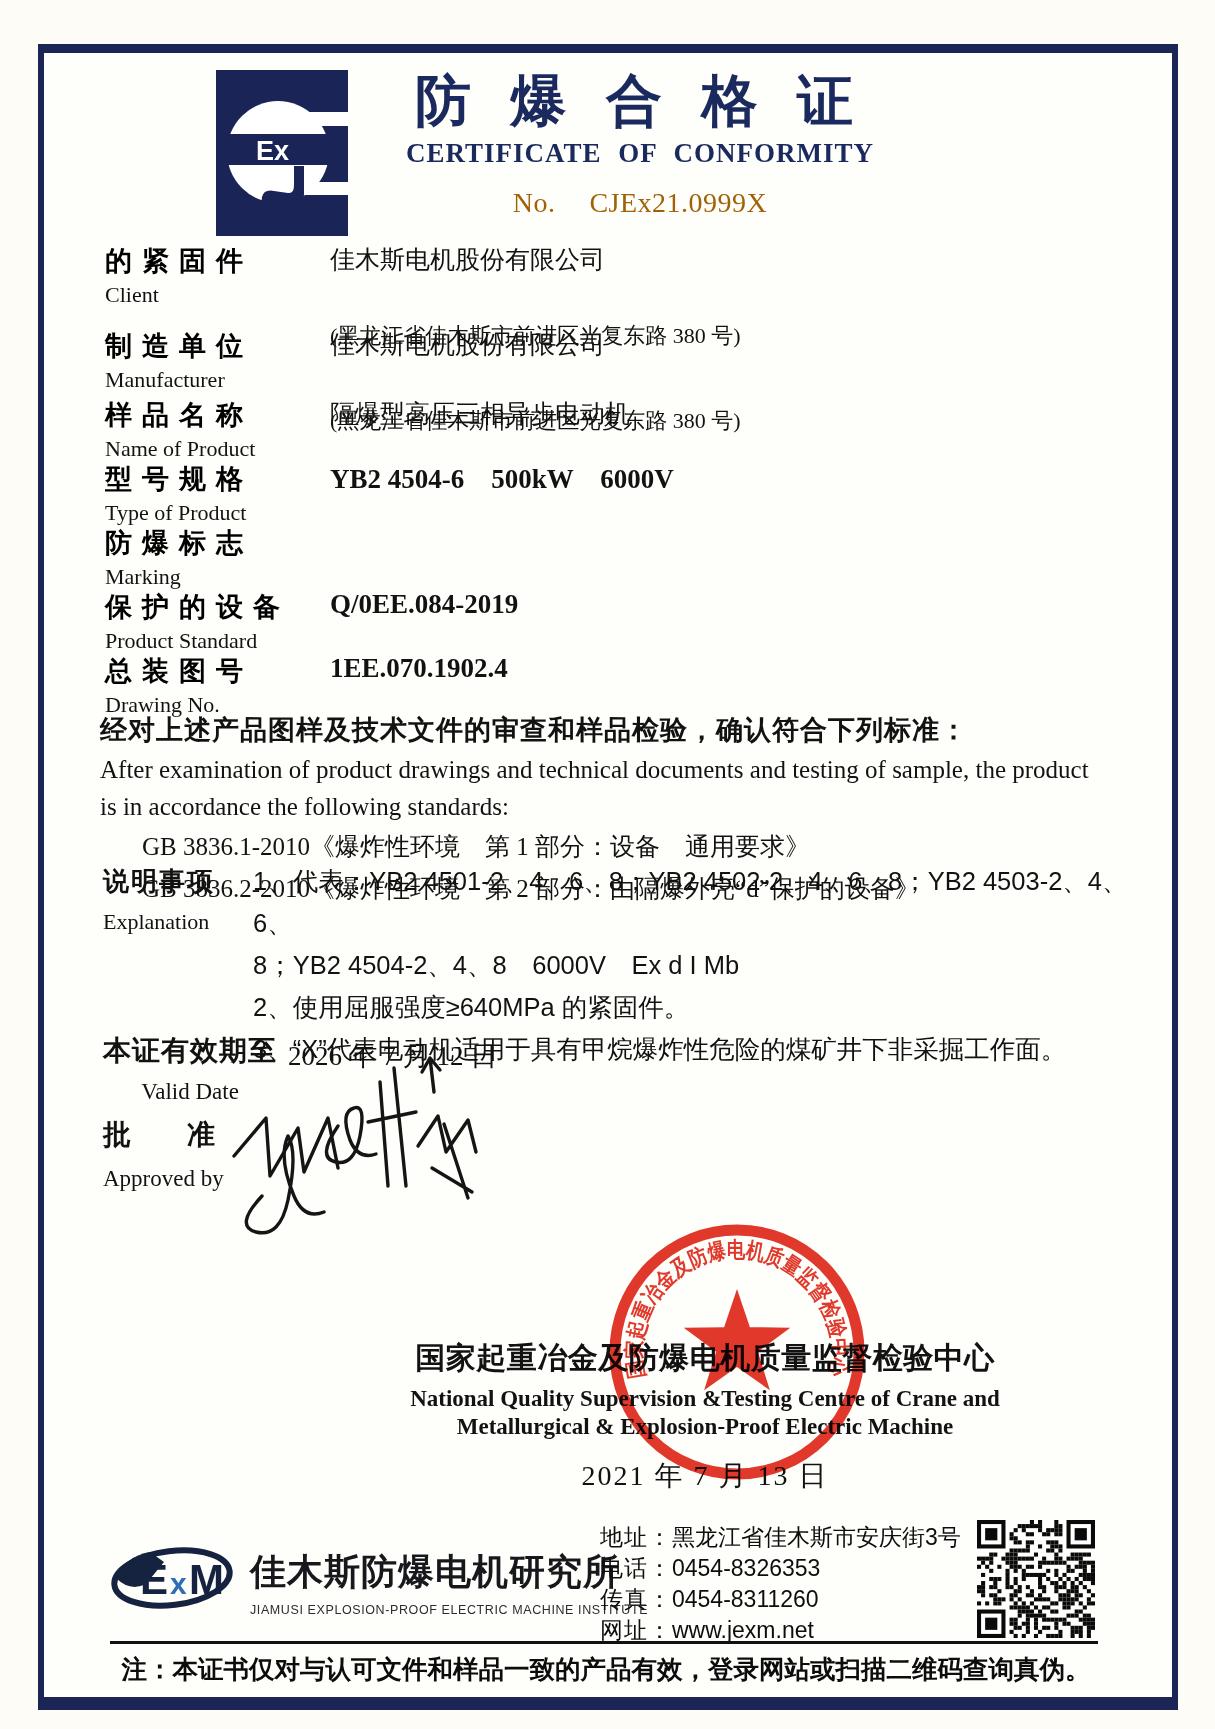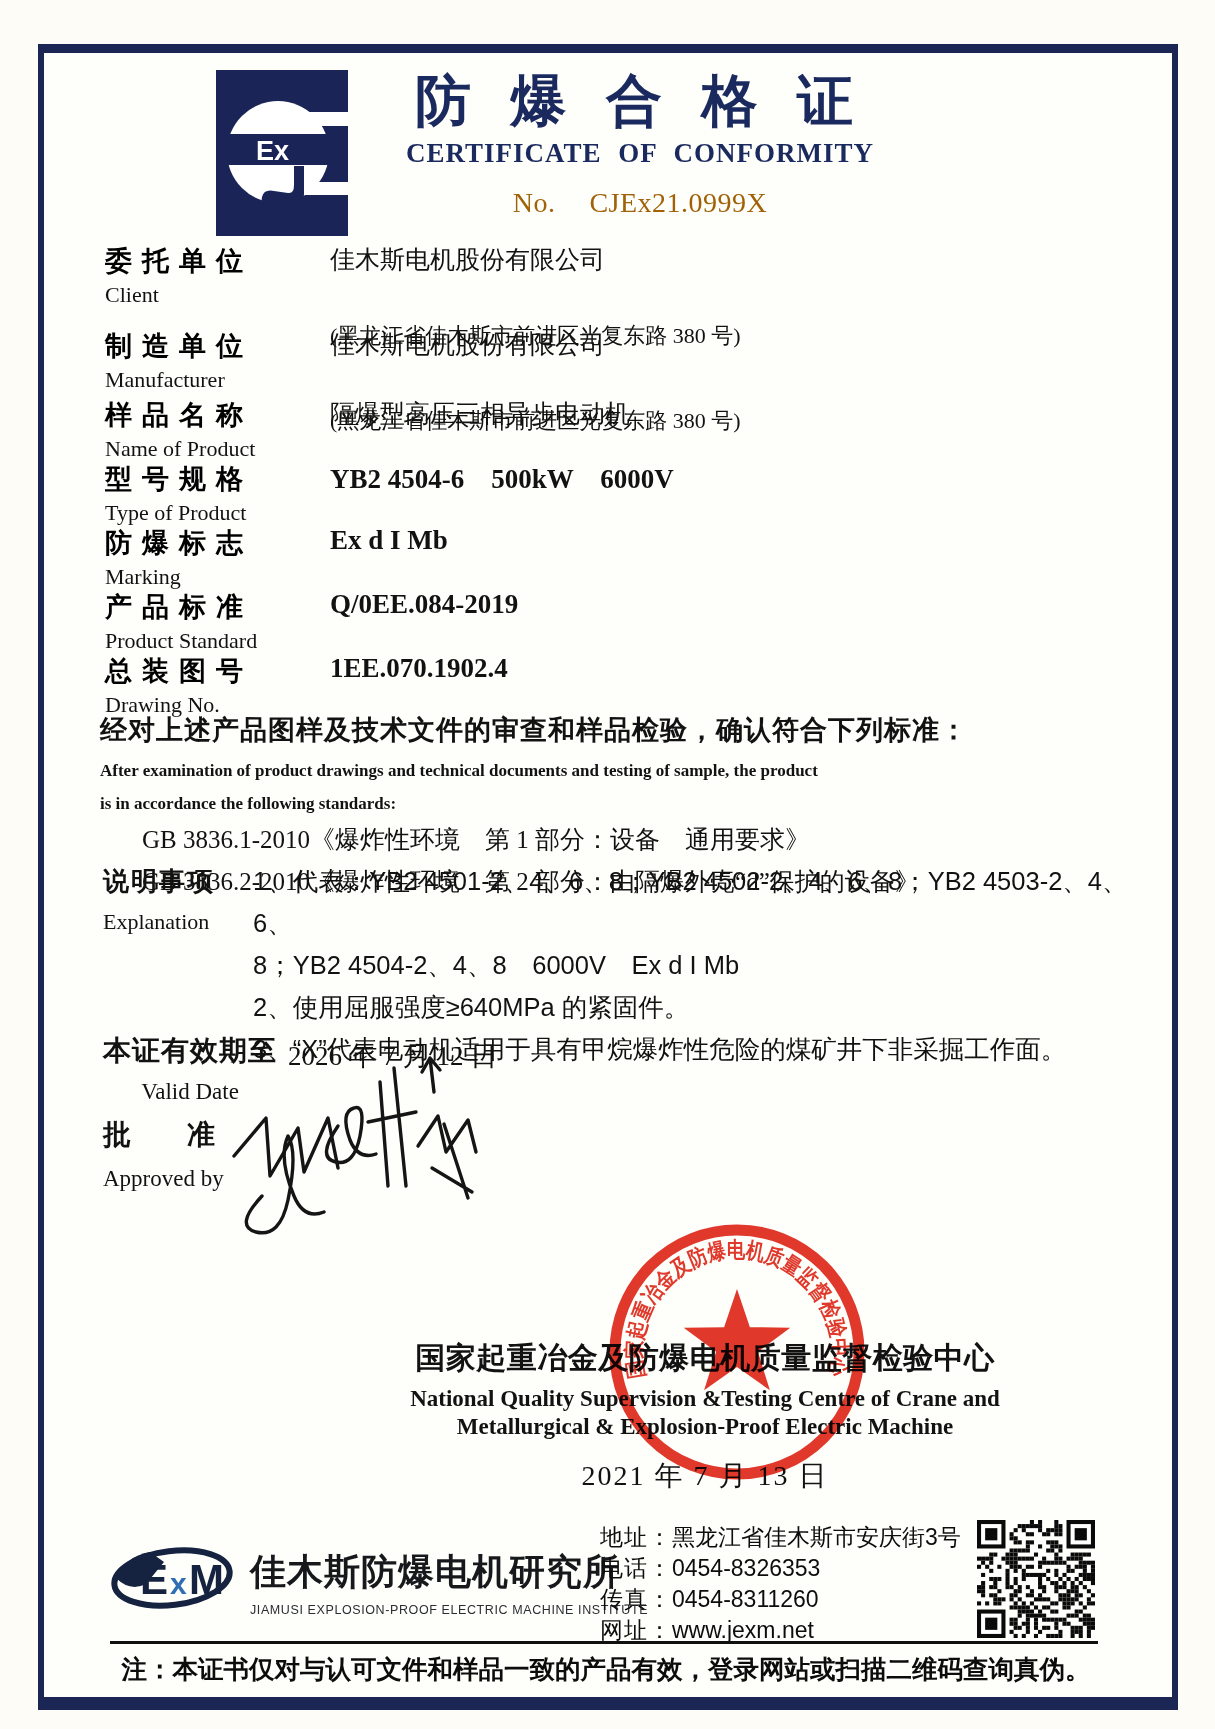--- a/index.html
+++ b/index.html
@@ -20,21 +20,21 @@
   .flabel-cn{font-family:"Liberation Sans","DejaVu Sans",sans-serif;font-weight:bold;font-size:27px;
              letter-spacing:10px;color:#000;}
   .flabel-en{font-size:22px;margin-top:3px;}
   .fvalue{position:absolute;left:225px;top:0;width:720px;white-space:pre-wrap;}
   .v1{font-size:25px;font-family:"Liberation Sans","DejaVu Sans",sans-serif;}
   .v1.latin{font-family:"Liberation Serif","DejaVu Serif",serif;font-weight:bold;font-size:27px;}
   .v2{font-size:22px;margin-top:9px;}
   
   .statement{position:absolute;left:100px;top:712px;width:1012px;}
   .st-cn{font-family:"Liberation Sans","DejaVu Sans",sans-serif;font-weight:bold;font-size:27px;letter-spacing:1px;}
-  .st-en{font-size:17px;line-height:1.18;margin-top:13px;font-weight:bold;}
+  .st-en{font-size:25px;line-height:1.18;margin-top:7px;}
   .st-std{font-size:25px;margin-left:42px;margin-top:9px;}
   
   .expl-label{position:absolute;left:103px;top:864px;}
   .expl-label .cn{font-family:"Liberation Sans","DejaVu Sans",sans-serif;font-weight:bold;font-size:26px;letter-spacing:2px;}
   .expl-label .en{font-size:22px;margin-top:10px;}
   .expl-items{position:absolute;left:253px;top:860px;width:880px;}
   .expl-items div{font-size:25.5px;line-height:42px;white-space:pre-wrap;font-family:"Liberation Sans","DejaVu Sans",sans-serif;}
   
   .valid-label{position:absolute;left:103px;top:1032px;}
   .valid-label .cn{font-family:"Liberation Sans","DejaVu Sans",sans-serif;font-weight:bold;font-size:28px;letter-spacing:1px;}
@@ -83,21 +83,21 @@
 
   <div class="title-block">
     <div class="title-cn">防 爆 合 格 证</div>
     <div class="title-en">CERTIFICATE OF CONFORMITY</div>
     <div class="cert-no">
       <span>No.</span><span class="gap"></span><span>CJEx21.0999X</span>
     </div>
   </div>
 
   <div class="row" style="top:243px">
-    <div class="flabel-cn">委托单位</div>
+    <div class="flabel-cn">的紧固件</div>
     <div class="flabel-en">Client</div>
     <div class="fvalue"><div class="v1">佳木斯电机股份有限公司</div>
       <div class="v2">(黑龙江省佳木斯市前进区光复东路 380 号)</div></div>
   </div>
   <div class="row" style="top:328px">
     <div class="flabel-cn">制造单位</div>
     <div class="flabel-en">Manufacturer</div>
     <div class="fvalue"><div class="v1">佳木斯电机股份有限公司</div>
       <div class="v2">(黑龙江省佳木斯市前进区光复东路 380 号)</div></div>
   </div>
@@ -107,24 +107,23 @@
     <div class="fvalue"><div class="v1">隔爆型高压三相异步电动机</div></div>
   </div>
   <div class="row" style="top:461px">
     <div class="flabel-cn">型号规格</div>
     <div class="flabel-en">Type of Product</div>
     <div class="fvalue"><div class="v1 latin">YB2 4504-6　500kW　6000V</div></div>
   </div>
   <div class="row" style="top:525px">
     <div class="flabel-cn">防爆标志</div>
     <div class="flabel-en">Marking</div>
-    <div class="fvalue"><div class="v1 latin">Ex d I Mb</div></div>
   </div>
   <div class="row" style="top:589px">
-    <div class="flabel-cn">产品标准</div>
+    <div class="flabel-cn">保护的设备</div>
     <div class="flabel-en">Product Standard</div>
     <div class="fvalue"><div class="v1 latin">Q/0EE.084-2019</div></div>
   </div>
   <div class="row" style="top:653px">
     <div class="flabel-cn">总装图号</div>
     <div class="flabel-en">Drawing No.</div>
     <div class="fvalue"><div class="v1 latin">1EE.070.1902.4</div></div>
   </div>
 
   <div class="statement">

